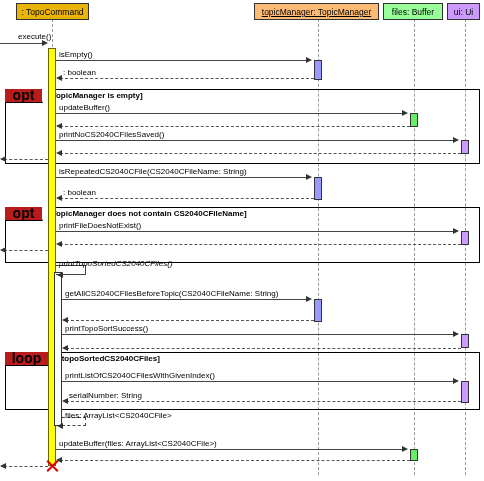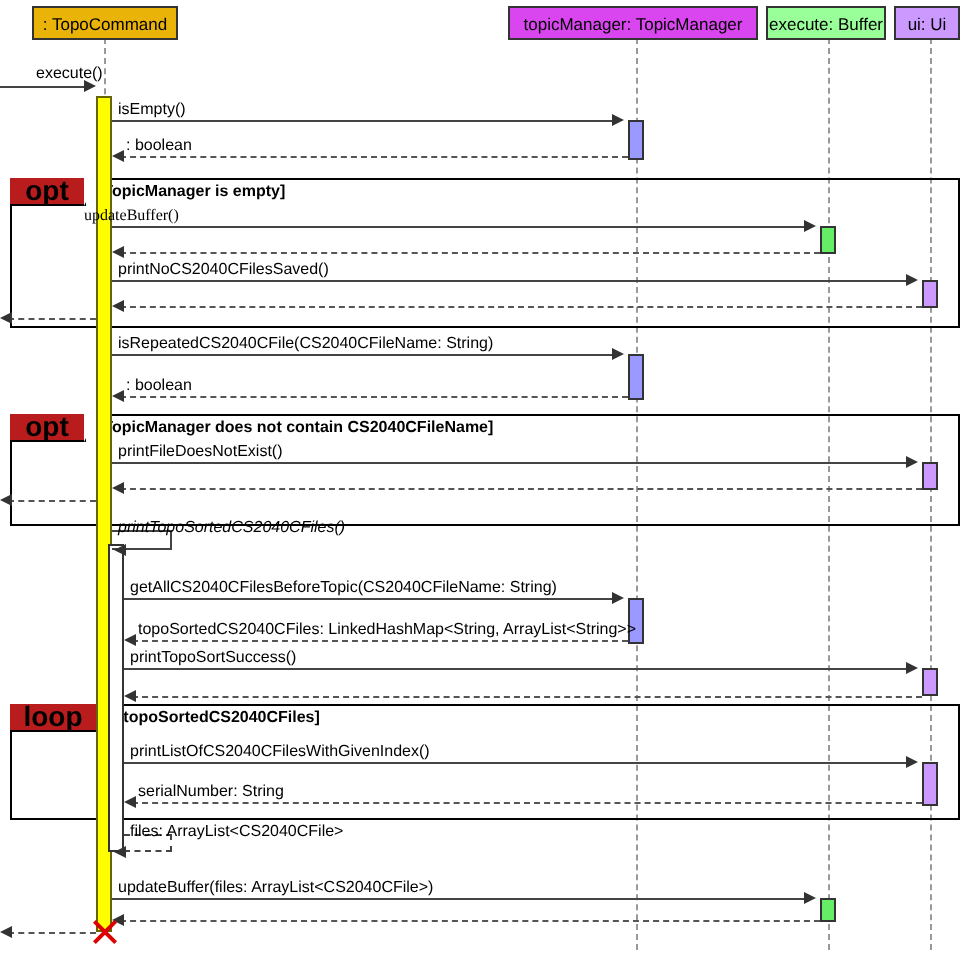--- a/index.html
+++ b/index.html
@@ -18,21 +18,21 @@
     box-sizing:border-box;
     border:1px solid #333333;
     text-align:center;
     font-size:8.5px;
     line-height:16px;
     height:17px;
     white-space:nowrap;
     overflow:hidden;
   }
   .p-topo   { background:#eab308; }
-  .p-tm     { background:#d946ef; }
+  .p-tm     { background:#fdba74;text-decoration:underline; }
   .p-buffer { background:#99ff99; }
   .p-ui     { background:#cc99ff; }
 
   
   .lifeline{
     position:absolute;
     width:0;
     border-left:1px dashed #9a9a9a;
   }
 
@@ -152,21 +152,21 @@
   <div class="lifeline" style="left:414px;top:19px;height:456px;"></div>
   <div class="lifeline" style="left:465px;top:19px;height:456px;"></div>
 
   <div class="participant p-topo" style="left:16px;top:3px;width:73px;">
     <span>: TopoCommand</span>
   </div>
   <div class="participant p-tm" style="left:254px;top:3px;width:125px;">
     <span>topicManager: TopicManager</span>
   </div>
   <div class="participant p-buffer" style="left:383px;top:3px;width:60px;">
-    <span>execute: Buffer</span>
+    <span>files: Buffer</span>
   </div>
   <div class="participant p-ui" style="left:447px;top:3px;width:33px;">
     <span>ui: Ui</span>
   </div>
 
   <div class="fragment" style="left:5px;top:89px;width:475px;height:75px;"></div>
   <div class="frag-tab" style="left:5px;top:89px;width:38px;">
     <span>opt</span>
   </div>
   <div class="frag-guard" style="left:48px;top:91px;">[TopicManager is empty]</div>
@@ -206,21 +206,21 @@
   <div class="msg" style="left:56px;top:60px;width:252px;"></div>
   <div class="arrowhead ah-right" style="left:306px;top:57px;"></div>
   <div class="msglabel" style="left:59px;top:50px;">isEmpty()</div>
 
   <div class="msg ret" style="left:60px;top:78px;width:254px;"></div>
   <div class="arrowhead ah-left" style="left:56px;top:75px;"></div>
   <div class="msglabel" style="left:63px;top:68px;">: boolean</div>
 
   <div class="msg" style="left:56px;top:113px;width:348px;"></div>
   <div class="arrowhead ah-right" style="left:402px;top:110px;"></div>
-  <div class="msglabel" style="left:42px;top:103px;font-family:Liberation Serif, serif;">updateBuffer()</div>
+  <div class="msglabel" style="left:59px;top:103px;">updateBuffer()</div>
 
   <div class="msg ret" style="left:60px;top:126px;width:350px;"></div>
   <div class="arrowhead ah-left" style="left:56px;top:123px;"></div>
 
   <div class="msg" style="left:56px;top:140px;width:399px;"></div>
   <div class="arrowhead ah-right" style="left:453px;top:137px;"></div>
   <div class="msglabel" style="left:59px;top:130px;">printNoCS2040CFilesSaved()</div>
 
   <div class="msg ret" style="left:60px;top:153px;width:401px;"></div>
   <div class="arrowhead ah-left" style="left:56px;top:150px;"></div>
@@ -249,21 +249,20 @@
   <div class="selfmsg" style="left:56px;top:265px;width:30px;height:10px;"></div>
   <div class="arrowhead ah-left" style="left:57px;top:272px;"></div>
   <div class="msglabel" style="left:59px;top:259px;font-style:italic;">printTopoSortedCS2040CFiles()</div>
 
   <div class="msg" style="left:62px;top:299px;width:246px;"></div>
   <div class="arrowhead ah-right" style="left:306px;top:296px;"></div>
   <div class="msglabel" style="left:65px;top:289px;">getAllCS2040CFilesBeforeTopic(CS2040CFileName: String)</div>
 
   <div class="msg ret" style="left:66px;top:320px;width:248px;"></div>
   <div class="arrowhead ah-left" style="left:62px;top:317px;"></div>
-  <div class="msglabel" style="left:69px;top:310px;">topoSortedCS2040CFiles: LinkedHashMap&lt;String, ArrayList&lt;String&gt;&gt;</div>
 
   <div class="msg" style="left:62px;top:334px;width:393px;"></div>
   <div class="arrowhead ah-right" style="left:453px;top:331px;"></div>
   <div class="msglabel" style="left:65px;top:324px;">printTopoSortSuccess()</div>
 
   <div class="msg ret" style="left:66px;top:348px;width:395px;"></div>
   <div class="arrowhead ah-left" style="left:62px;top:345px;"></div>
 
   <div class="msg" style="left:62px;top:381px;width:393px;"></div>
   <div class="arrowhead ah-right" style="left:453px;top:378px;"></div>

